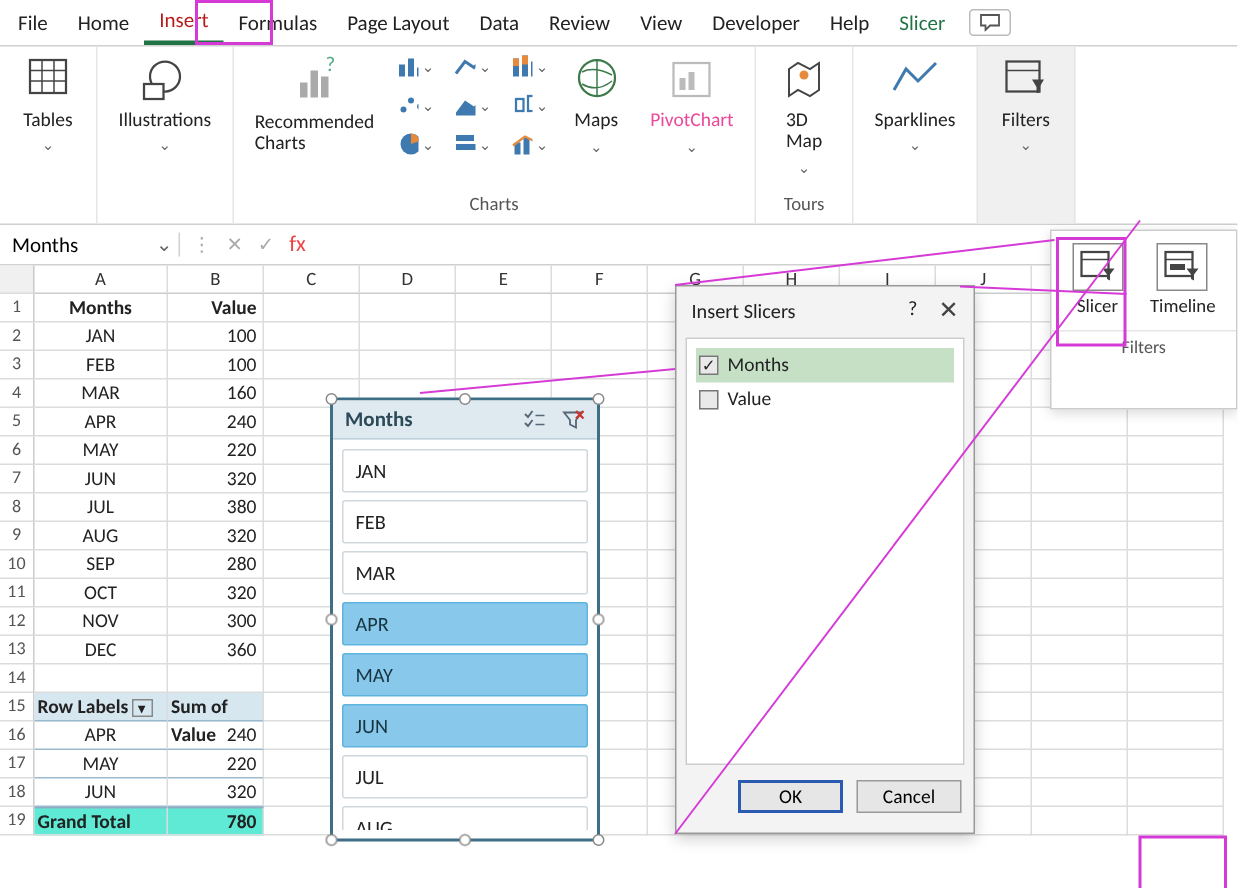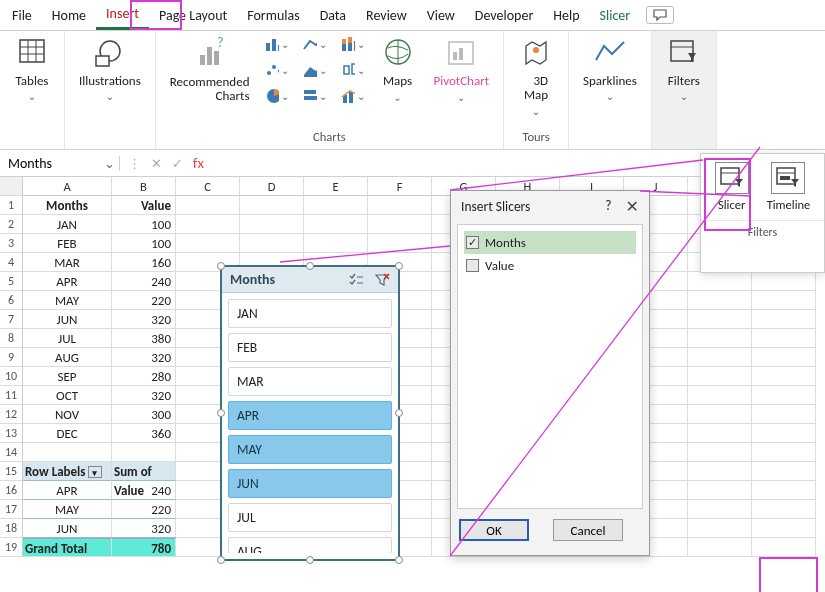--- a/index.html
+++ b/index.html
@@ -7,21 +7,21 @@
 .ribbon-tabs{display:flex;align-items:center;border-bottom:1px solid #d0d0d0;height:31px;padding:0 2px}
 .tab{padding:5px 10px 5px;cursor:default;font-size:14px}
 .tab.active{border-bottom:3px solid #217346;font-weight:500;color:#b91c1c}
 .tab.slicer{color:#217346}
 .cmt{margin-left:6px;border:1px solid #bbb;border-radius:3px;padding:2px 6px}
 .ribbon{display:flex;align-items:stretch;border-bottom:1px solid #d0d0d0;height:119px}
 .grp{display:flex;flex-direction:column;align-items:center;justify-content:space-between;padding:3px 10px;border-right:1px solid #e6e6e6}
 .grp-body{display:flex;align-items:center;gap:10px}
 .lbl{font-size:12.5px;color:#555;padding:2px 0}
 .btn{display:flex;flex-direction:column;align-items:center;gap:2px;padding:2px 4px}
-.btn .t{font-size:13px;text-align:right;line-height:1.1}
+.btn .t{font-size:13px;text-align:left;line-height:1.1}
 .dis .t{color:#ec4899}
 .ic{width:36px;height:36px}
 .charts-grid{display:grid;grid-template-columns:repeat(3,auto);gap:6px 12px}
 .charts-grid .ci{width:26px;height:20px;display:flex;align-items:center;gap:2px}
 .caret{font-size:10px;color:#666}
 .grp.filters{background:#f0f0f0}
 .namebox{display:flex;align-items:center;height:27px;border-bottom:1px solid #d0d0d0}
 .nb{width:100px;padding:3px 8px;border:none;outline:none;font-size:14px}
 .nb-dd{width:20px;text-align:center;border-right:1px solid #d0d0d0;color:#666}
 .fxbar{display:flex;align-items:center;gap:10px;padding:0 8px;color:#aaa}
@@ -52,40 +52,40 @@
 .sitem{padding:5px 8px;margin-bottom:5px;border:1px solid #cfd8dc;border-radius:2px;font-size:13.5px;background:#fff}
 .sitem.sel{background:#88c8ea;border-color:#5fb3df;color:#183442}
 .handle{position:absolute;width:8px;height:8px;background:#fff;border:1px solid #888;border-radius:50%}
 .dlg{position:absolute;left:450px;top:190px;width:200px;height:366px;background:#f3f3f3;border:1px solid #999;box-shadow:0 3px 10px rgba(0,0,0,.2)}
 .dlg-t{display:flex;align-items:center;justify-content:space-between;padding:6px 10px;font-size:13.5px}
 .dlg-t .x{font-size:16px;color:#444}
 .dlg-body{background:#fff;border:1px solid #ccc;margin:2px 6px;height:285px;padding:6px}
 .chk{display:flex;align-items:center;gap:6px;padding:4px 2px;font-size:13px}
 .chk.sel{background:#c6e0c6}
 .chk .box{width:13px;height:13px;border:1px solid #777;display:flex;align-items:center;justify-content:center;font-size:11px;background:#e9e9e9}
-.dlg-btns{display:flex;gap:24px;justify-content:flex-start;padding:8px}
+.dlg-btns{display:flex;gap:9px;justify-content:flex-end;padding:8px}
 .dlg-btns button{width:70px;height:22px;border:1px solid #999;background:#e6e6e6;font-size:13px}
 .dlg-btns button.pri{border:2px solid #2a5bb0;background:#e6e6e6}
 .popup-filters{position:absolute;left:700px;top:153px;width:125px;height:120px;background:#fff;border:1px solid #ccc;box-shadow:0 2px 8px rgba(0,0,0,.15);display:flex;flex-direction:column;align-items:center}
 .popup-filters .row{display:flex;gap:18px;padding:8px 6px}
 .pf{display:flex;flex-direction:column;align-items:center;gap:3px;font-size:12.5px}
 .pf .bx{width:34px;height:32px;border:1px solid #888;display:flex;align-items:center;justify-content:center}
 .popup-filters .lbl2{font-size:12px;color:#555;border-top:1px solid #e6e6e6;width:100%;text-align:center;padding:4px}
 .hi-pink{position:absolute;border:2px solid #d63ad6;pointer-events:none}
 svg{display:block}
 </style>
 </head>
 <body>
 
 <div class="ribbon-tabs">
   <div class="tab">File</div>
   <div class="tab">Home</div>
   <div class="tab active">Insert</div>
+  <div class="tab">Formulas</div>
   <div class="tab">Page Layout</div>
-  <div class="tab">Formulas</div>
   <div class="tab">Data</div>
   <div class="tab">Review</div>
   <div class="tab">View</div>
   <div class="tab">Developer</div>
   <div class="tab">Help</div>
   <div class="tab slicer">Slicer</div>
   <div class="cmt">
       <svg width="14" height="12">
         <path d="M1 1h12v7H7l-3 3V8H1z" fill="none" stroke="#555" stroke-width="1.2"></path>
       </svg>

